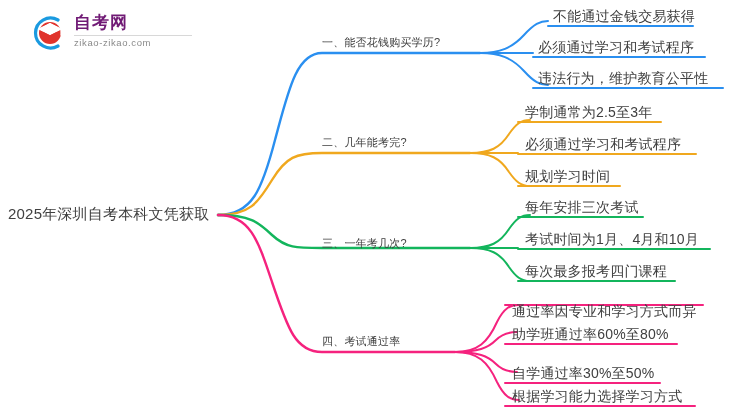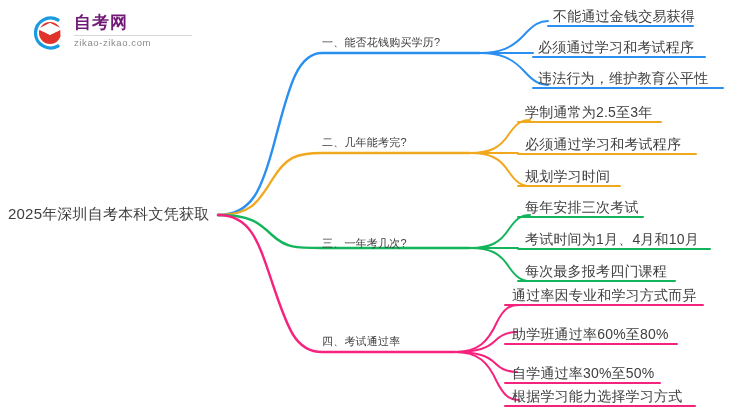--- a/index.html
+++ b/index.html
@@ -161,16 +161,16 @@
 <div class="node-text leaf-text" style="left:525px; top:105px;">学制通常为2.5至3年</div>
 <div class="node-text leaf-text" style="left:525px; top:137px;">必须通过学习和考试程序</div>
 <div class="node-text leaf-text" style="left:525px; top:169px;">规划学习时间</div>
 
 <div class="node-text branch-text" style="left:322px; top:232px;margin-top:6px;">三、一年考几次?</div>
 <div class="node-text leaf-text" style="left:525px; top:200px;">每年安排三次考试</div>
 <div class="node-text leaf-text" style="left:525px; top:232px;">考试时间为1月、4月和10月</div>
 <div class="node-text leaf-text" style="left:525px; top:264px;">每次最多报考四门课程</div>
 
 <div class="node-text branch-text" style="left:322px; top:336px;">四、考试通过率</div>
-<div class="node-text leaf-text" style="left:512px; top:288px;">通过率因专业和学习方式而异</div>
+<div class="node-text leaf-text" style="left:512px; top:304px;">通过率因专业和学习方式而异</div>
 <div class="node-text leaf-text" style="left:512px; top:327px;">助学班通过率60%至80%</div>
 <div class="node-text leaf-text" style="left:512px; top:366px;">自学通过率30%至50%</div>
 <div class="node-text leaf-text" style="left:512px; top:389px;">根据学习能力选择学习方式</div>
 
 </body></html>

